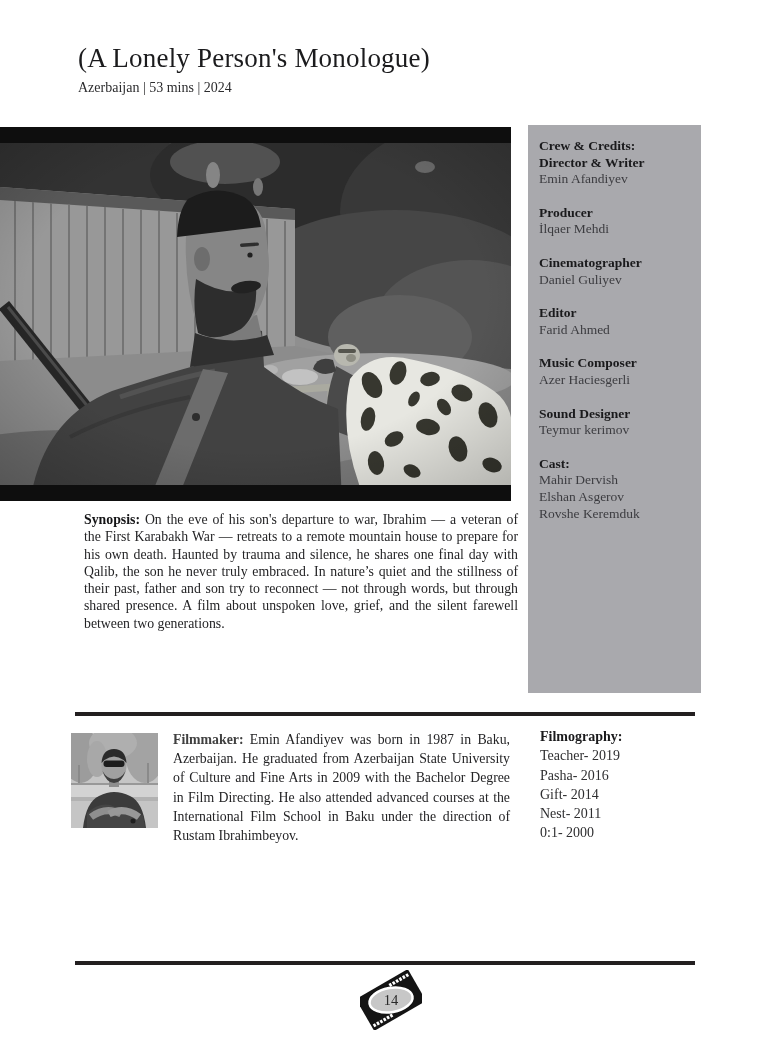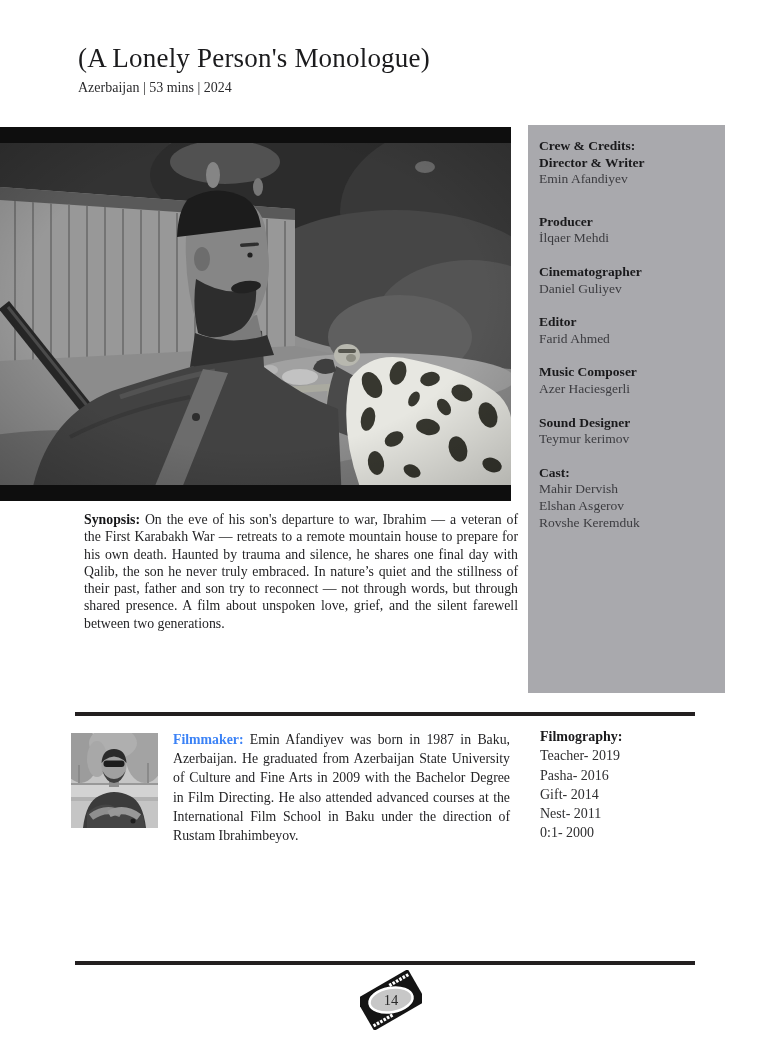--- a/index.html
+++ b/index.html
@@ -19,51 +19,51 @@
   }
   
   .title-block{position:absolute;left:78px;top:44px;width:440px;}
   .title-line{font-size:27px;line-height:29px;color:#1b1b1d;letter-spacing:.2px;}
   .meta-line{font-size:14px;line-height:24px;margin-top:3px;color:#2b2b2d;}
   
   .film-still{position:absolute;left:0;top:127px;width:511px;height:374px;}
   .film-still svg{display:block;width:100%;height:100%;}
   
   .sidebar{
-    position:absolute;left:528px;top:125px;width:197px;height:568px;
+    position:absolute;left:528px;top:125px;width:173px;height:568px;
     background:var(--sidebar-bg);
     box-sizing:border-box;
     padding:13px 8px 0 11px;
     font-size:13.5px;line-height:16.6px;
     color:#3a3a3d;
   }
   .sidebar .hdr{font-weight:bold;color:#1a1a1c;}
   .crew-group{margin-bottom:17px;}
-  .crew-group.first{margin-bottom:26px;}
+  .crew-group.first{margin-bottom:17px;}
   .crew-role{font-weight:bold;color:#1a1a1c;}
   .crew-name{color:#3c3c40;}
   
   .synopsis{
     position:absolute;left:76px;top:503px;width:434px;
     font-size:13.8px;line-height:17.3px;text-align:justify;color:#242426;
     margin:8px;
   }
   .synopsis b{color:#141416;}
   
   .rule{position:absolute;left:75px;width:620px;height:4px;background:var(--rule);}
   .rule-1{top:712px;}
   .rule-2{top:961px;}
   
   .filmmaker-photo{position:absolute;left:71px;top:733px;width:87px;height:95px;}
   .filmmaker-photo svg{display:block;width:100%;height:100%;}
   .bio{
     position:absolute;left:173px;top:730px;width:337px;
     font-size:13.8px;line-height:19.2px;text-align:justify;color:#242426;margin:0;
   }
-  .bio b{color:#3b82f6;}
+  .bio b{color:#404040;}
   .filmography{position:absolute;left:528px;top:727px;width:160px;font-size:14px;line-height:19.3px;color:#2e2e30;margin-left:12px;}
   .filmography .hdr{font-weight:bold;color:#1a1a1c;}
   
   .page-marker{position:absolute;left:360px;top:970px;width:62px;height:60px;}
   .page-marker svg{display:block;width:100%;height:100%;}
 </style>
 </head>
 <body>
 
 <div class="page">

